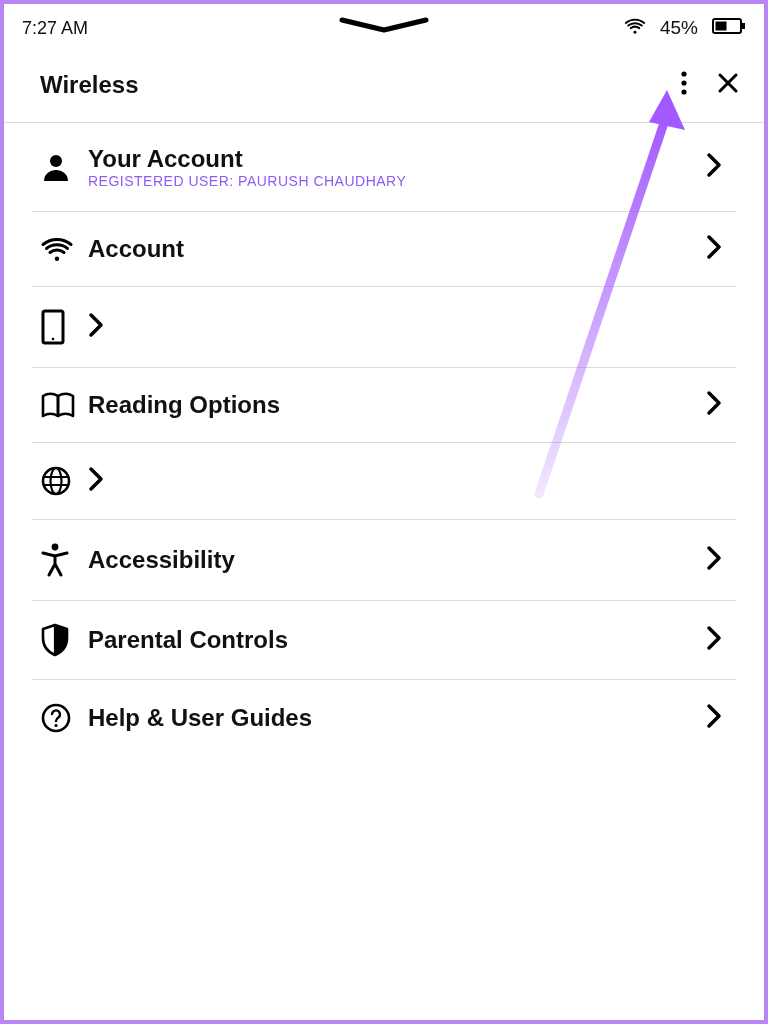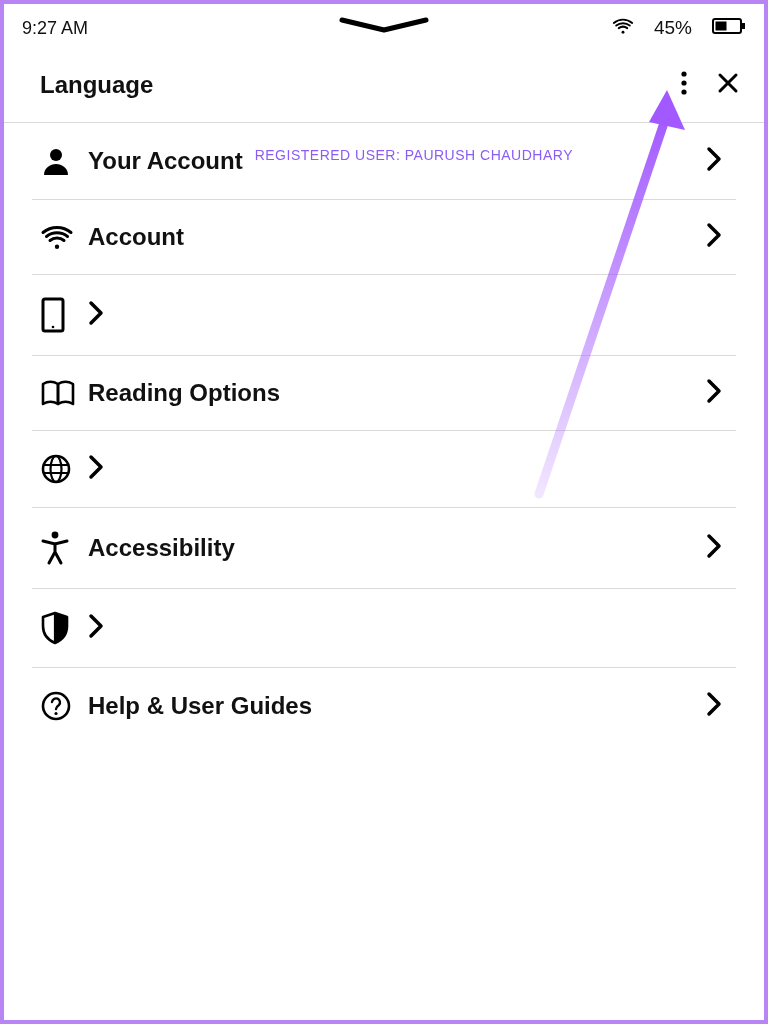--- a/index.html
+++ b/index.html
@@ -13,21 +13,21 @@
   .statusbar {
     display: flex;
     align-items: center;
     justify-content: space-between;
     padding: 10px 18px 6px 18px;
     height: 44px;
     font-size: 18px;
     font-weight: 500;
     color: #111;
   }
-  .statusbar .right { display: flex; align-items: center; gap: 20px; }
+  .statusbar .right { display: flex; align-items: center; gap: 14px; }
   .swipe-handle {
     position: absolute;
     top: 12px;
     left: 50%;
     transform: translateX(-50%);
   }
   .header {
     display: flex;
     align-items: center;
     justify-content: space-between;
@@ -52,22 +52,22 @@
   .row .icon-slot {
     width: 48px;
     display: flex;
     align-items: center;
     justify-content: flex-start;
     flex-shrink: 0;
   }
   .row .text {
     flex: 1;
     display: flex;
-    flex-direction: row;
-    gap: 12px;
+    flex-direction: column;
+    gap: 0;
   }
   .row .title {
     font-size: 24px;
     font-weight: 700;
     color: #111;
   }
   .row .subtitle {
     font-size: 14px;
     font-weight: 500;
     color: #8b5cf6;
@@ -76,21 +76,21 @@
   .row .chev { flex-shrink: 0; padding-right: 6px; }
   .annotation-arrow {
     position: absolute;
     pointer-events: none;
   }
 </style>
 </head>
 <body>
 
 <div class="statusbar">
-  <span>9:27 AM</span>
+  <span>7:27 AM</span>
 
   <div class="swipe-handle">
     <svg width="100" height="18" viewBox="0 0 100 18">
       <path d="M8 4 L50 14 L92 4" stroke="#000" stroke-width="5" fill="none" stroke-linecap="round" stroke-linejoin="round"></path>
     </svg>
   </div>
 
   <div class="right">
     <span>
       <svg width="22" height="18" viewBox="0 0 24 20">
@@ -105,21 +105,21 @@
       <svg width="34" height="18" viewBox="0 0 34 18">
         <rect x="1" y="2" width="28" height="14" rx="2" stroke="#000" stroke-width="2" fill="none"></rect>
         <rect x="30" y="6" width="3" height="6" fill="#000"></rect>
         <rect x="3.5" y="4.5" width="11" height="9" fill="#000"></rect>
       </svg>
     </span>
   </div>
 </div>
 
 <div class="header">
-  <div class="header-title">Language</div>
+  <div class="header-title">Wireless</div>
   <div class="header-actions">
     <span style="cursor:pointer;">
       <svg width="8" height="26" viewBox="0 0 8 26">
         <circle cx="4" cy="4" r="2.6" fill="#000"></circle>
         <circle cx="4" cy="13" r="2.6" fill="#000"></circle>
         <circle cx="4" cy="22" r="2.6" fill="#000"></circle>
       </svg>
     </span>
     <span style="cursor:pointer;">
       <svg width="24" height="24" viewBox="0 0 24 24">
@@ -233,20 +233,23 @@
   </div>
 
   <div class="row">
     <span class="icon-slot">
       <svg width="30" height="34" viewBox="0 0 30 34">
         <path d="M15 2l12 4v9c0 8-5 14-12 17C8 29 3 23 3 15V6l12-4z" stroke="#000" stroke-width="2.6" fill="none" stroke-linejoin="round"></path>
         <path d="M15 2v30" stroke="#000" stroke-width="2.2"></path>
         <path d="M15 2l12 4v9c0 8-5 14-12 17V2z" fill="#000"></path>
       </svg>
     </span>
+    <div class="text">
+      <span class="title">Parental Controls</span>
+    </div>
     <span class="chev">
       <svg width="16" height="26" viewBox="0 0 16 26">
           <path d="M3 3l10 10L3 23" stroke="#000" stroke-width="3.5" fill="none" stroke-linecap="round" stroke-linejoin="round"></path>
         </svg>
     </span>
   </div>
 
   <div class="row">
     <span class="icon-slot">
       <svg width="32" height="32" viewBox="0 0 32 32">

